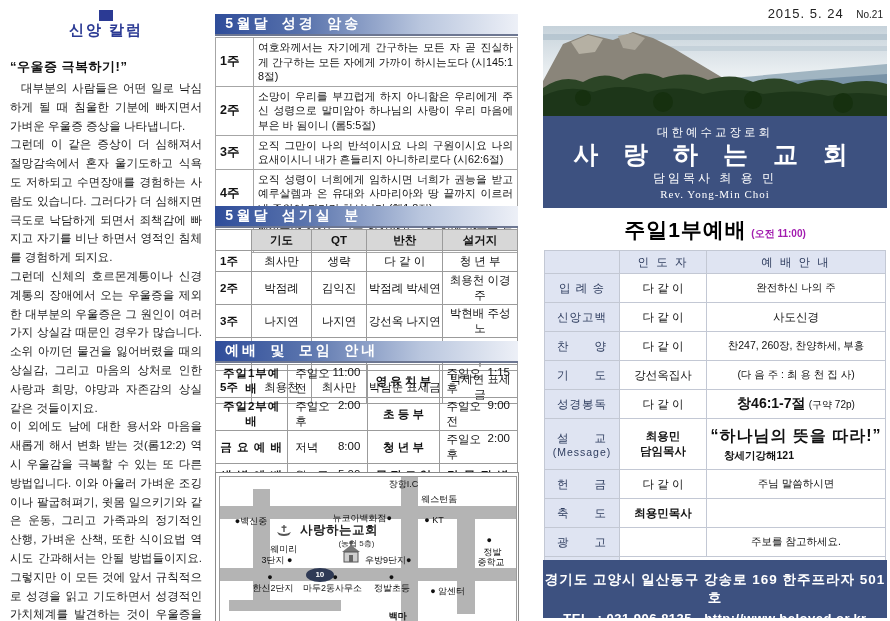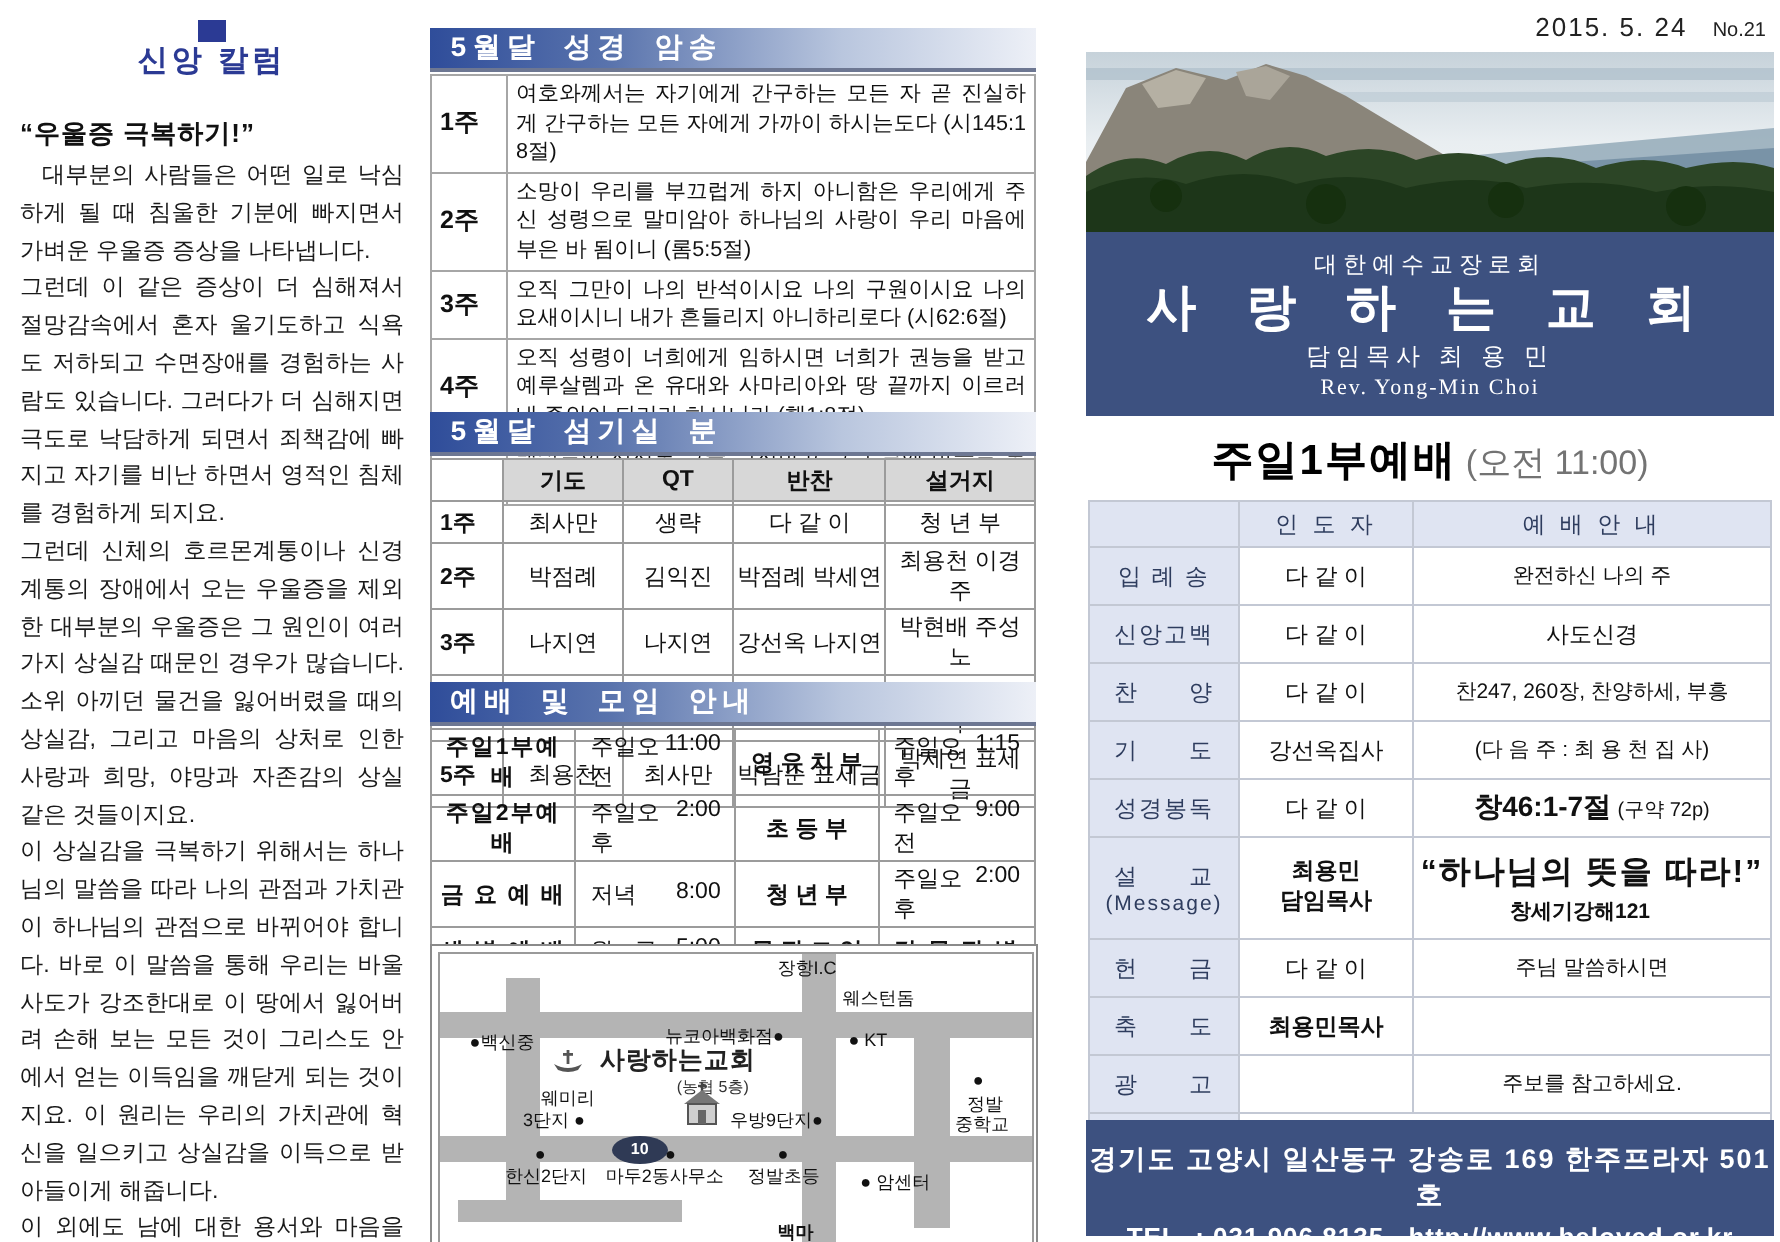--- a/index.html
+++ b/index.html
@@ -57,36 +57,36 @@
   .date-row{position:absolute;top:6px;right:4px;font-size:13px;color:#222;letter-spacing:1px;}
   .date-row .no{font-size:10px;margin-left:8px;letter-spacing:0;}
   .photo{position:absolute;left:0;top:26px;width:344px;height:90px;}
   .banner{position:absolute;left:0;top:116px;width:344px;height:92px;background:#3d5180;color:#fff;text-align:center;}
   .banner .b1{font-size:11.5px;letter-spacing:3px;padding-top:9px;}
   .banner .b2{font-size:25px;font-weight:bold;letter-spacing:9px;line-height:29px;}
   .banner .b3{font-size:12px;letter-spacing:3px;margin-top:1px;}
   .banner .b4{font-size:11px;font-family:"Liberation Serif",serif;letter-spacing:1px;margin-top:1px;}
   .svc-title{position:absolute;left:0;top:216px;width:344px;text-align:center;}
   .svc-title .main{font-size:21px;font-weight:bold;color:#000;letter-spacing:1px;}
-  .svc-title .sub{font-size:17px;font-weight:normal;color:#737373;}
+  .svc-title .sub{font-size:10px;font-weight:bold;color:#a21caf;}
 
   .svc-table{position:absolute;left:1px;top:250px;width:342px;font-size:11.5px;}
   .svc-table td{border:1px solid #c3c8d4;}
   .svc-table .lbl{background:#dfe4f2;width:72px;text-align:center;color:#2e3c5e;font-size:11.5px;letter-spacing:1px;}
   .svc-table .ldr{width:84px;text-align:center;}
   .svc-table .cnt{text-align:center;}
   .svc-table tr.hd td{background:#dfe4f2;color:#2e3c5e;height:20px;text-align:center;letter-spacing:2px;}
   .svc-table tr.r td{height:26px;}
   .svc-table tr.sermon td{height:48px;}
   .svc-table tr.last td{height:22px;}
   .small{font-size:10.5px;}
   .verse-main{font-size:14px;font-weight:bold;}
   .verse-sub{font-size:10px;}
   .sermon-title{font-size:16px;font-weight:bold;letter-spacing:1px;}
-  .sermon-sub{font-size:10.5px;font-weight:bold;text-align:center;padding-right:28px;margin-top:2px;padding-left:16px;}
+  .sermon-sub{font-size:10.5px;font-weight:bold;text-align:left;padding-right:28px;margin-top:2px;padding-left:16px;}
   .ldr2{font-weight:bold;line-height:15px;}
   .bold{font-weight:bold;}
   .meal{font-weight:bold;font-size:12.5px;letter-spacing:4px;}
 
   .footer{position:absolute;left:0;top:560px;width:344px;height:58px;background:#3d5180;color:#fff;text-align:center;}
   .footer .f1{font-size:13.5px;font-weight:bold;letter-spacing:1px;padding-top:11px;}
   .footer .f2{font-size:13px;font-weight:bold;margin-top:4px;letter-spacing:0.5px;}
 </style>
 </head>
 <body>
@@ -95,21 +95,20 @@
 
   <div class="col-left">
     <div class="left-title">
       <span class="sq"></span>
       <span>신앙 칼럼</span>
     </div>
     <div class="left-subtitle">“우울증 극복하기!”</div>
     <p class="para indent">대부분의 사람들은 어떤 일로 낙심하게 될 때 침울한 기분에 빠지면서 가벼운 우울증 증상을 나타냅니다.</p>
     <p class="para">그런데 이 같은 증상이 더 심해져서 절망감속에서 혼자 울기도하고 식욕도 저하되고 수면장애를 경험하는 사람도 있습니다. 그러다가 더 심해지면 극도로 낙담하게 되면서 죄책감에 빠지고 자기를 비난 하면서 영적인 침체를 경험하게 되지요.</p>
     <p class="para">그런데 신체의 호르몬계통이나 신경계통의 장애에서 오는 우울증을 제외한 대부분의 우울증은 그 원인이 여러 가지 상실감 때문인 경우가 많습니다. 소위 아끼던 물건을 잃어버렸을 때의 상실감, 그리고 마음의 상처로 인한 사랑과 희망, 야망과 자존감의 상실 같은 것들이지요.</p>
-    <p class="para">이 상실감을 극복하기 위해서는 하나님의 말씀을 따라 나의 관점과 가치관이 하나님의 관점으로 바뀌어야 합니다. 바로 이 말씀을 통해 우리는 바울사도가 강조한대로 이 땅에서 잃어버려 손해 보는 모든 것이 그리스도 안에서 얻는 이득임을 깨닫게 되는 것이지요. 이 원리는 우리의 가치관에 혁신을 일으키고 상실감을 이득으로 받아들이게 해줍니다.</p>
     <p class="para">이 외에도 남에 대한 용서와 마음을 새롭게 해서 변화 받는 것(롬12:2) 역시 우울감을 극복할 수 있는 또 다른 방법입니다. 이와 아울러 가벼운 조깅이나 팔굽혀펴기, 윗몸 일으키기와 같은 운동, 그리고 가족과의 정기적인 산행, 가벼운 산책, 또한 식이요법 역시도 간과해서는 안될 방법들이지요. 그렇지만 이 모든 것에 앞서 규칙적으로 성경을 읽고 기도하면서 성경적인 가치체계를 발견하는 것이 우울증을 극복하는데 필요한 근본적인 처방임을 우리 모두가 깨닫게 되기를 소망합니다.</p>
   </div>
 
   <div class="col-mid">
 
     <div class="sec" style="top:0;">
       <div class="sec-header">5월달 성경 암송</div>
       <table class="memo-table">
         <tbody>
             <tr>

